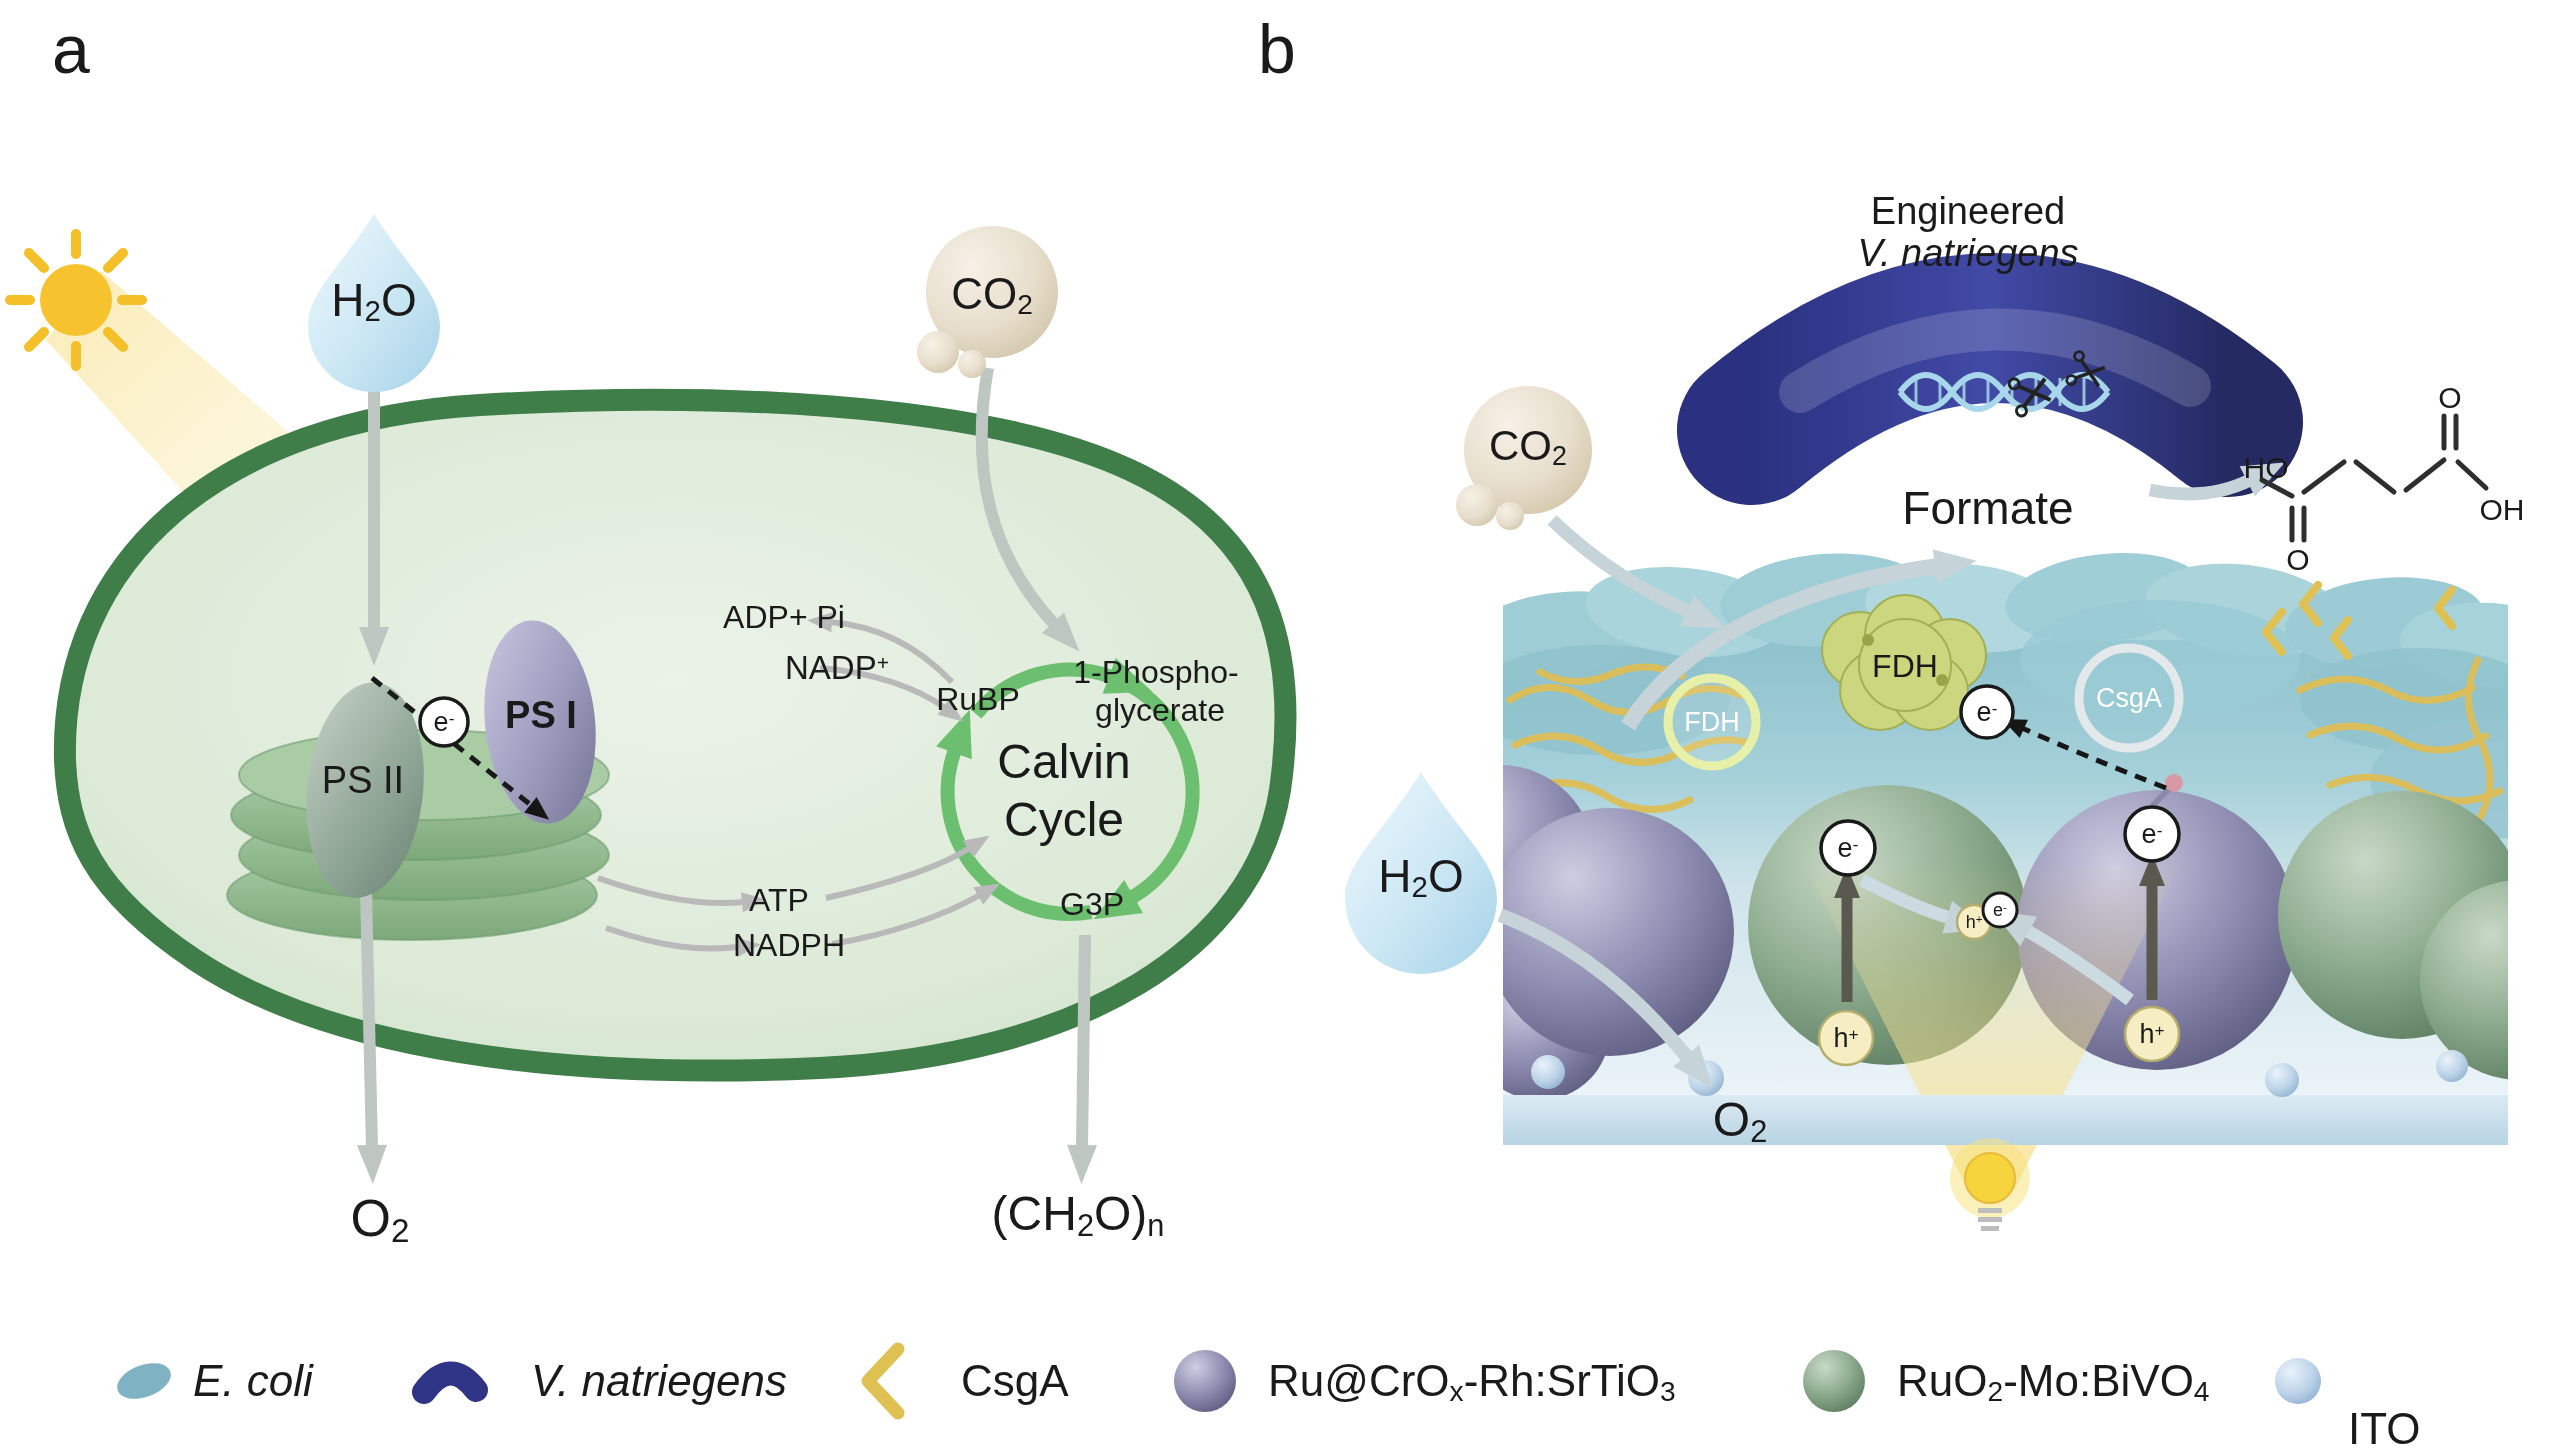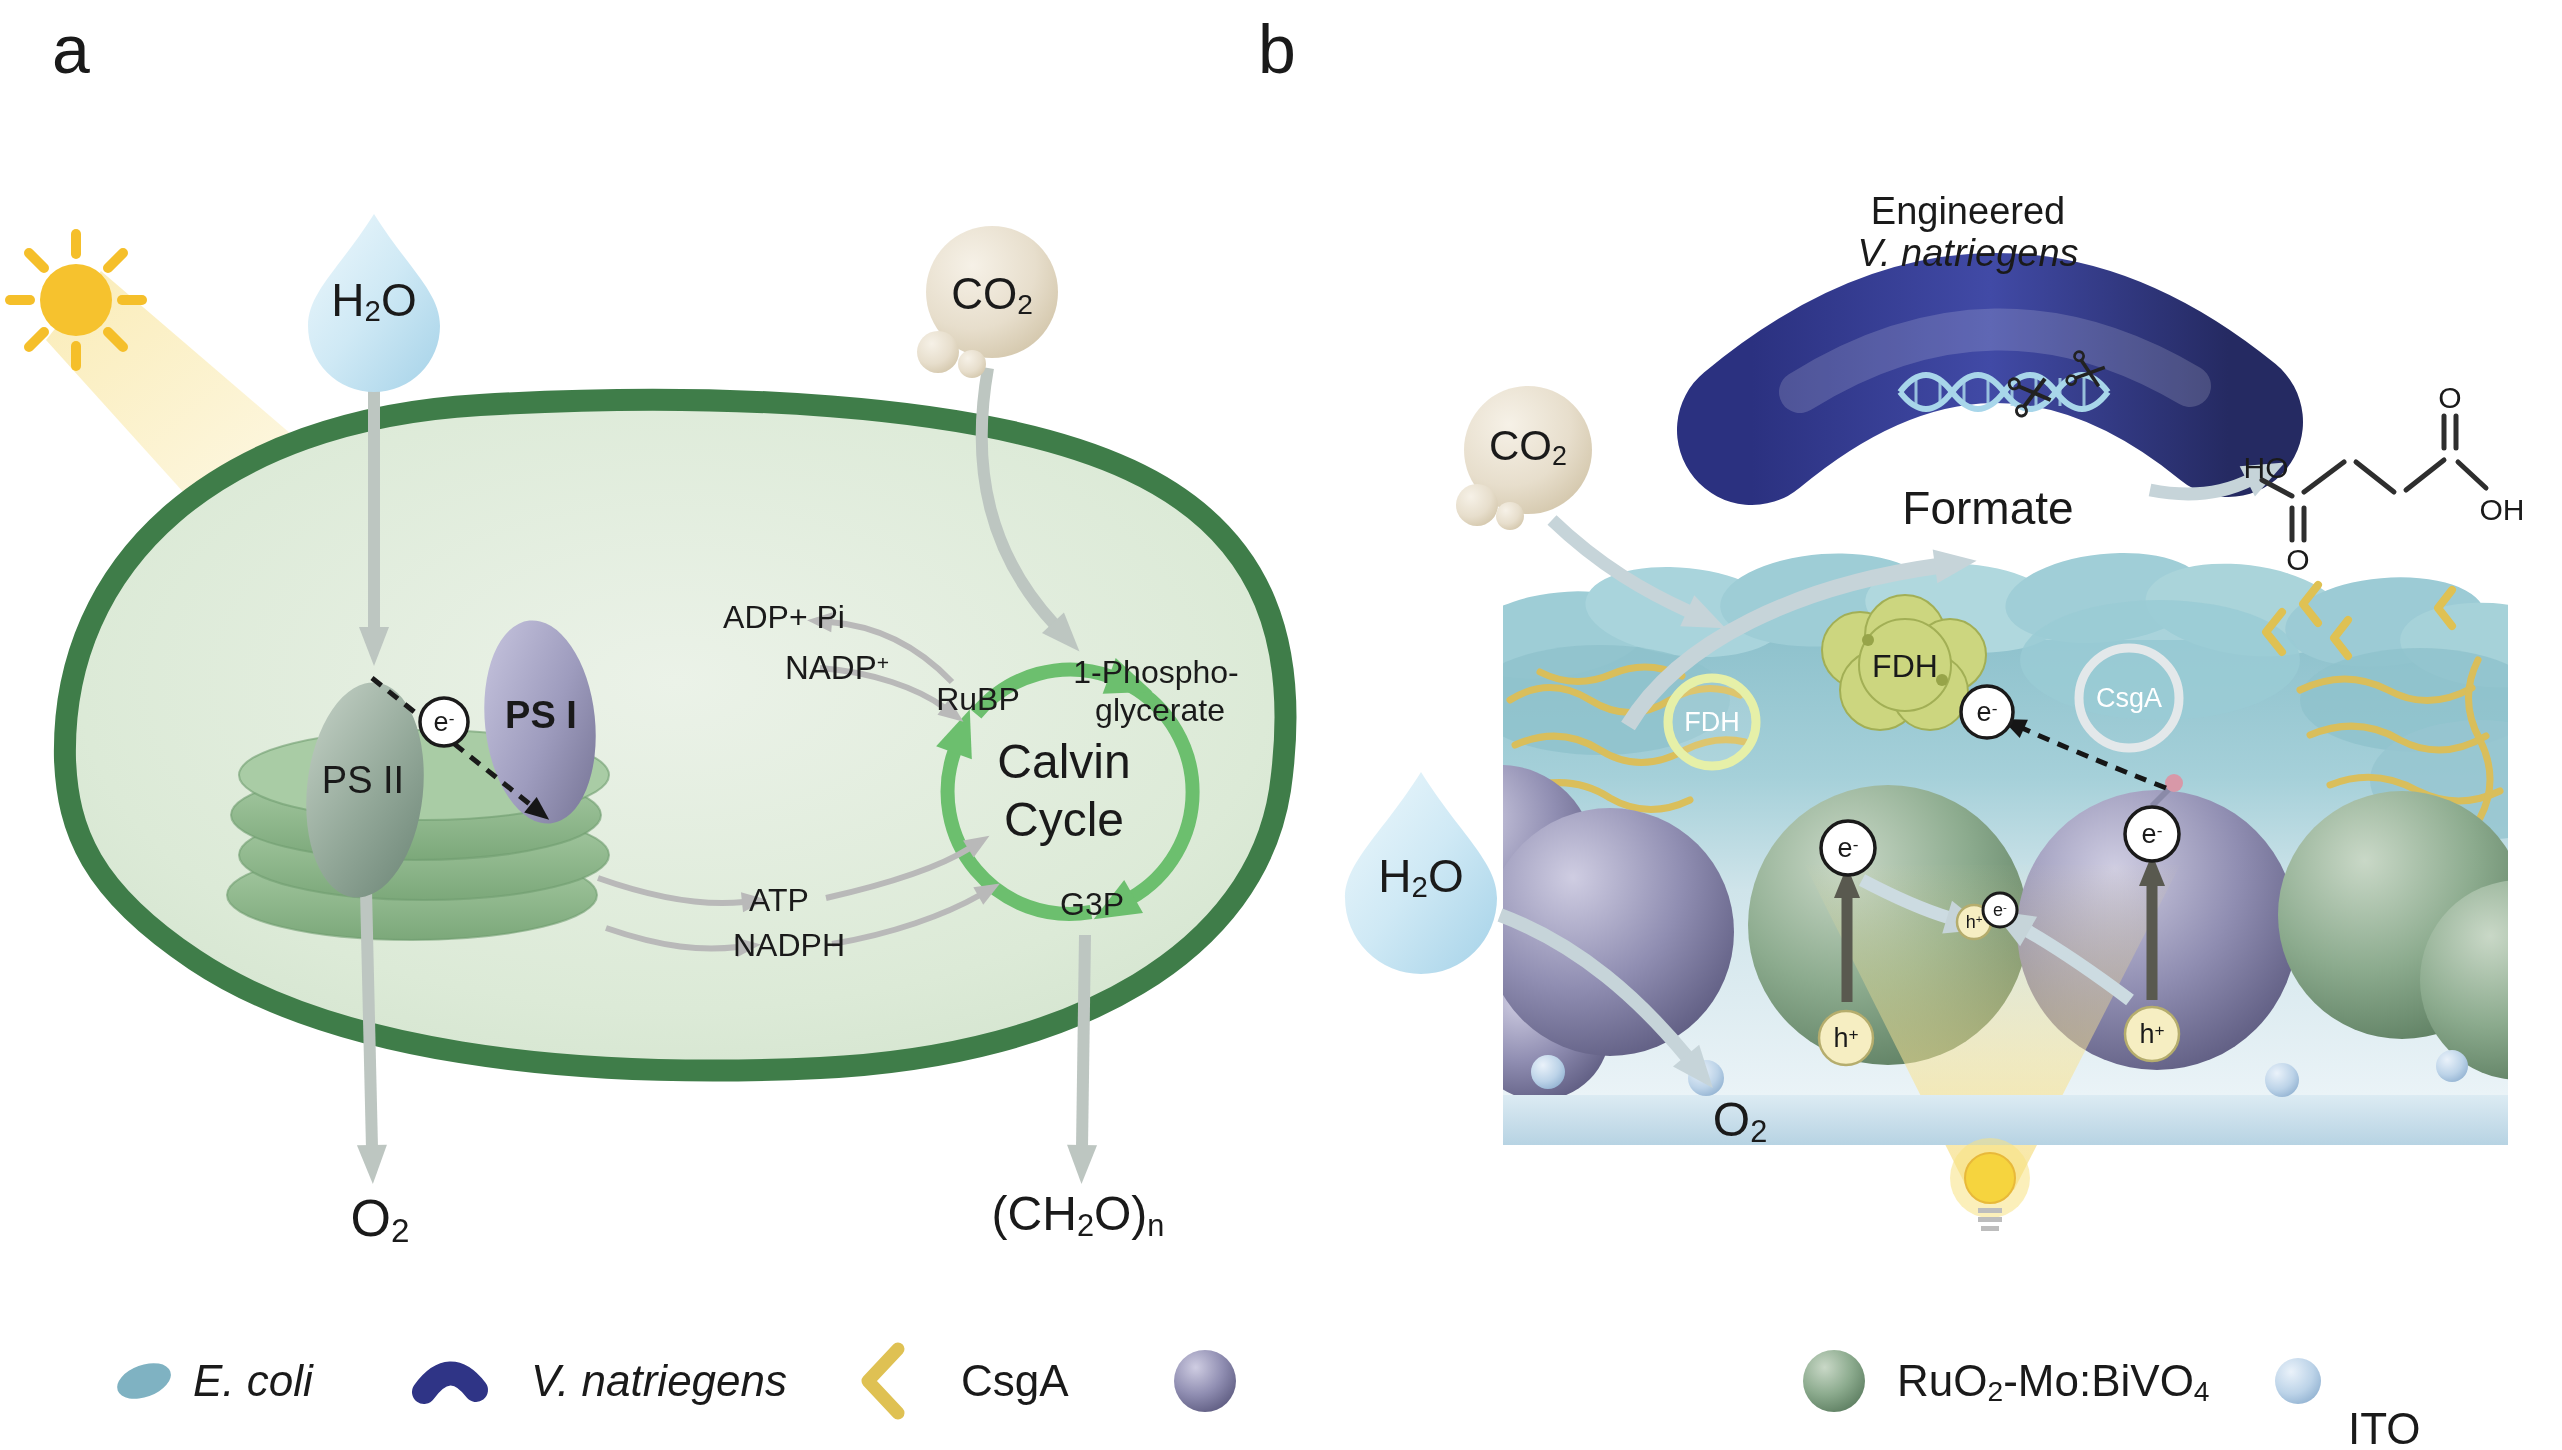--- a/index.html
+++ b/index.html
@@ -384,16 +384,17 @@
 <div class="lbl" style="left:1846px;top:1038px;font-size:27px;">h<sup>+</sup></div>
 <div class="lbl" style="left:2152px;top:1034px;font-size:27px;">h<sup>+</sup></div>
 <div class="lbl" style="left:1974px;top:922px;font-size:18px;">h<sup>+</sup></div>
 <div class="lbl" style="left:2000px;top:910px;font-size:18px;">e<sup>-</sup></div>
 <div class="lbl" style="left:1421px;top:876px;font-size:46px;">H<sub>2</sub>O</div>
 <div class="lbl" style="left:1740px;top:1120px;font-size:48px;">O<sub>2</sub></div>
 
 <div class="lbl left it" style="left:193px;top:1381px;font-size:44px;">E. coli</div>
 <div class="lbl left it" style="left:531px;top:1381px;font-size:44px;">V. natriegens</div>
 <div class="lbl left" style="left:961px;top:1381px;font-size:44px;">CsgA</div>
+<div class="lbl left" style="left:1268px;top:1381px;font-size:44px;">Ru@CrO<sub>x</sub>-Rh:SrTiO<sub>3</sub></div>
 <div class="lbl left" style="left:1897px;top:1381px;font-size:44px;">RuO<sub>2</sub>-Mo:BiVO<sub>4</sub></div>
 <div class="lbl left" style="left:2348px;top:1429px;font-size:44px;">ITO</div>
 
 </div>
 
 </body></html>

